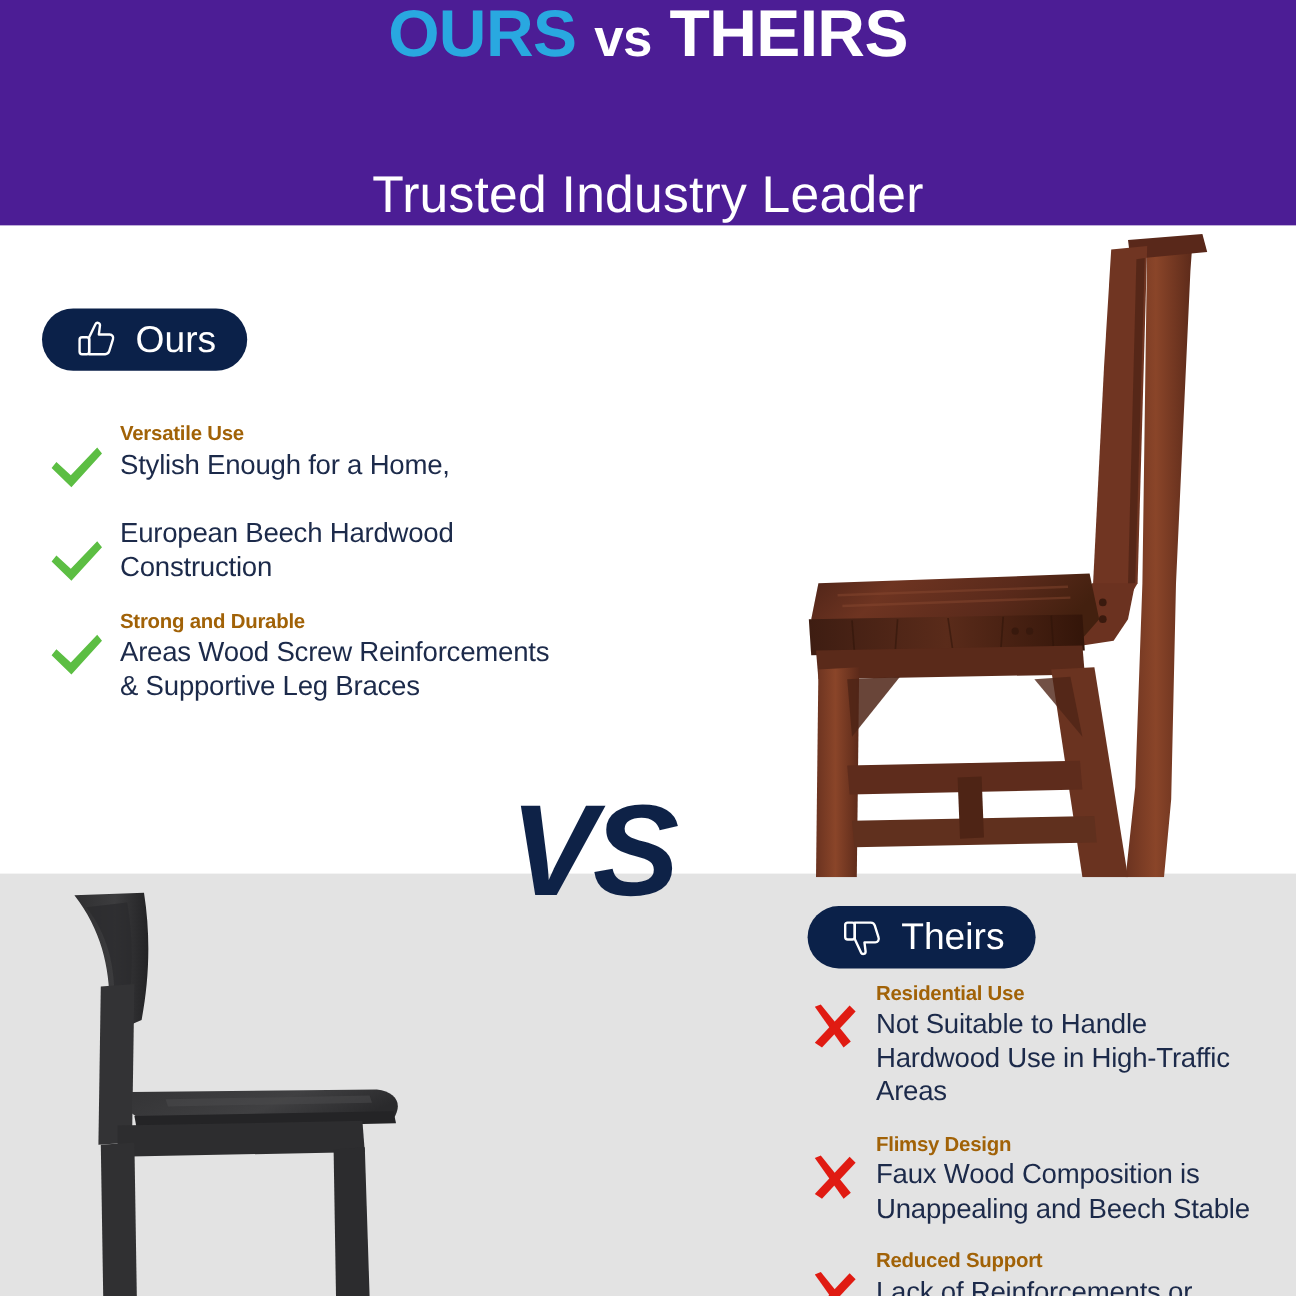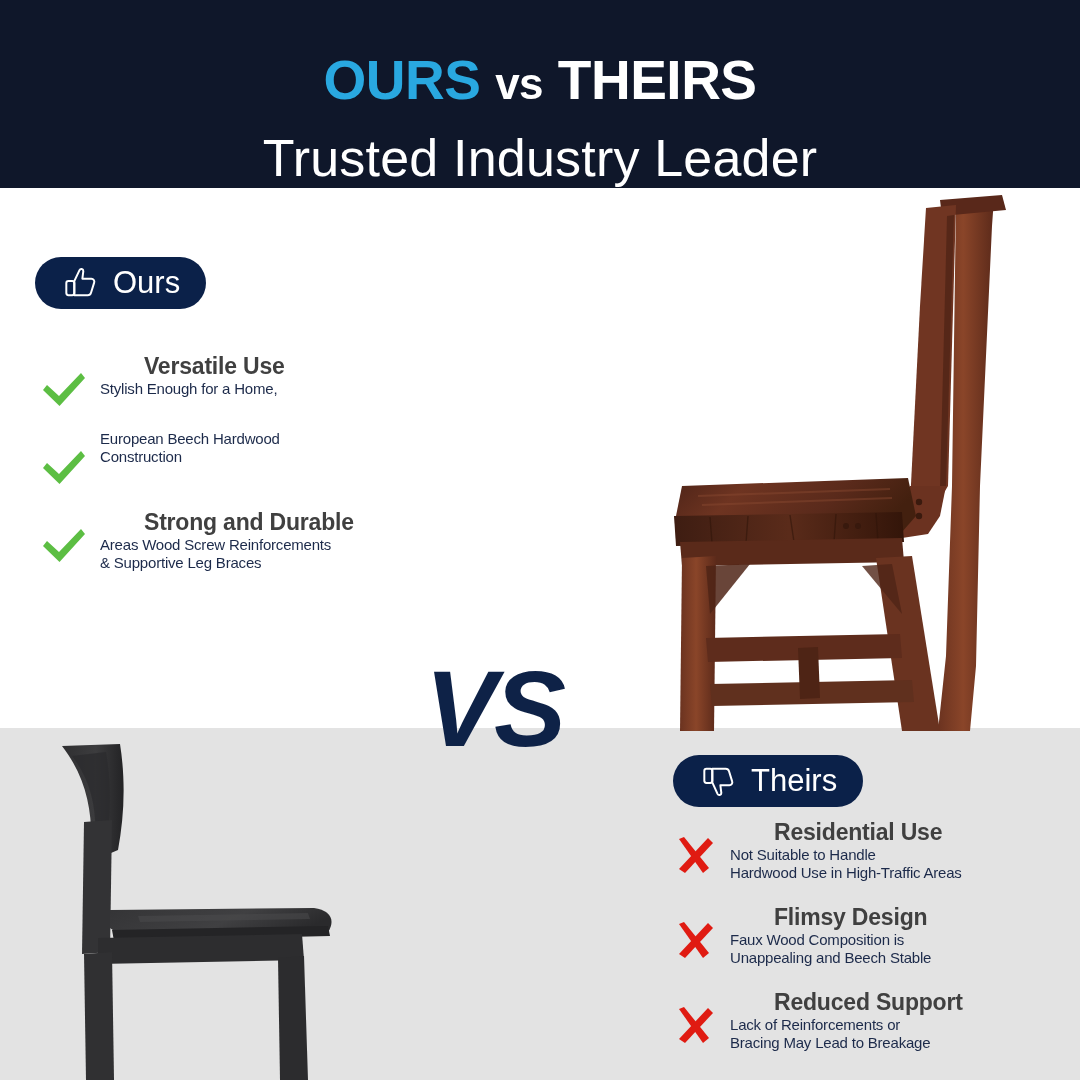--- a/index.html
+++ b/index.html
@@ -7,33 +7,33 @@
   body {
     font-family:"Liberation Sans", sans-serif;
     background:#ffffff;
     position:relative;
     overflow:hidden;
   }
 
   
   #header {
     position:absolute; left:0; top:0; width:1080px; height:188px;
-    background:#0f172a;
+    background:#4c1d95;
     display:flex; flex-direction:column;
-    align-items:center; justify-content:flex-end;
+    align-items:center; justify-content:space-between;
   }
   #title-line {
     font-size:55px; font-weight:bold; letter-spacing:-0.5px;
     line-height:1.05; white-space:nowrap;
   }
   #title-ours   { color:#29A8E0; }
   #title-vs     { color:#ffffff; font-size:44px; }
   #title-theirs { color:#ffffff; }
   #subtitle {
-    color:#ffffff; font-size:52px; font-weight:400;
+    color:#ffffff; font-size:43px; font-weight:400;
     margin-top:18px; letter-spacing:0.2px; white-space:nowrap;
   }
 
   
   #panel-white { position:absolute; left:0; top:188px; width:1080px; height:540px; background:#ffffff; }
   #panel-gray  { position:absolute; left:0; top:728px; width:1080px; height:352px; background:#E3E3E3; }
 
   
   .badge {
     position:absolute;
@@ -52,25 +52,25 @@
   .feature-list { position:absolute; }
   #list-ours   { left:38px;  top:352px; width:500px; }
   #list-theirs { left:668px; top:818px; width:412px; }
 
   .feature-row { display:flex; align-items:flex-start; margin-bottom:20px; }
   .feature-row:last-child { margin-bottom:0; }
   .mark { width:52px; flex:none; display:flex; align-items:center; justify-content:center; padding-top:18px; }
   .mark svg { display:block; }
   .feature-text { padding-left:10px; }
   .feature-title {
-    color:#404040; font-weight:bold; font-size:23px;
-    line-height:1.22; letter-spacing:-0.2px;margin-left:44px;
+    color:#a16207; font-weight:bold; font-size:17px;
+    line-height:1.22; letter-spacing:-0.2px;
   }
   .feature-desc {
-    color:#1C2A4A; font-weight:400; font-size:15px;
+    color:#1C2A4A; font-weight:400; font-size:23px;
     line-height:1.23; letter-spacing:-0.2px;
   }
 
   
   #big-vs {
     position:absolute; left:425px; top:655px;
     font-size:108px; font-weight:bold; font-style:italic;
     color:#0E2247; letter-spacing:-3px; line-height:1;
   }
 

